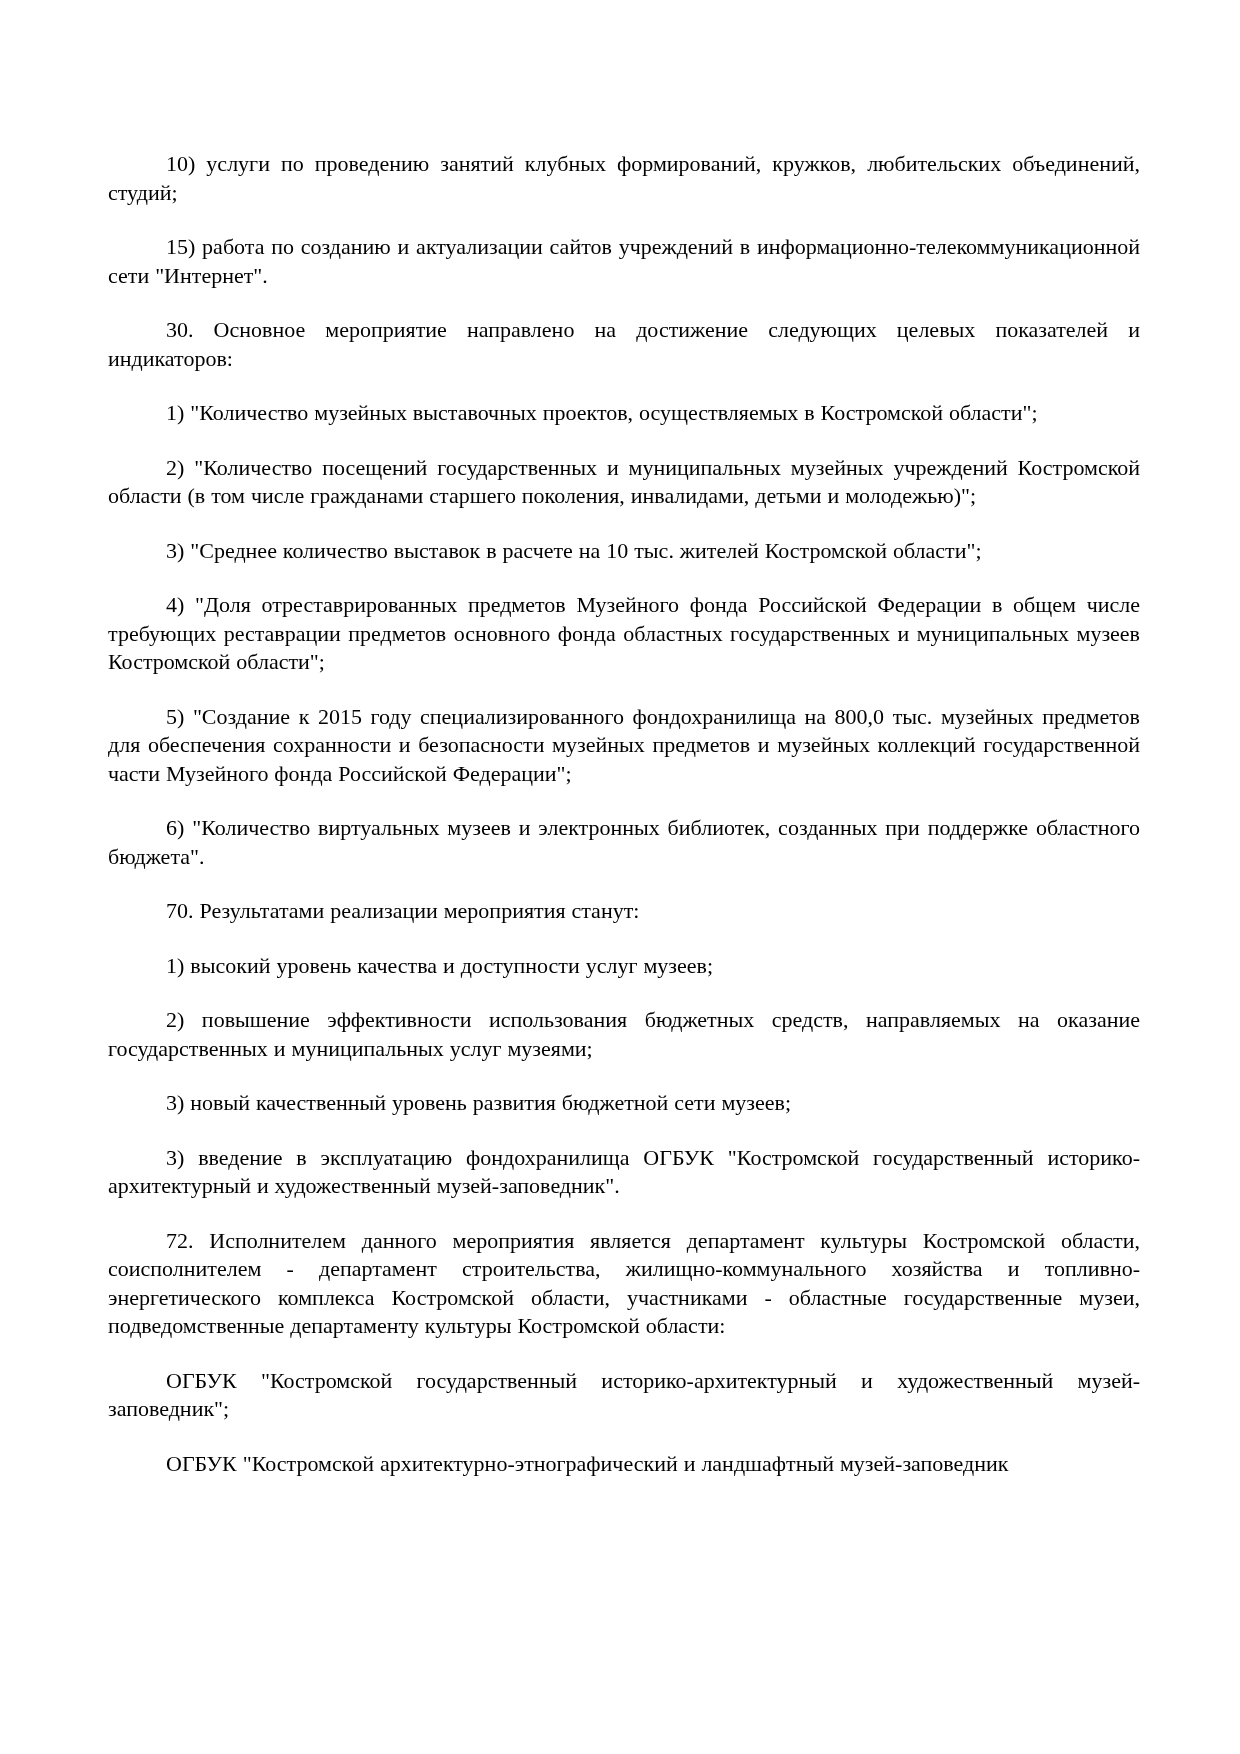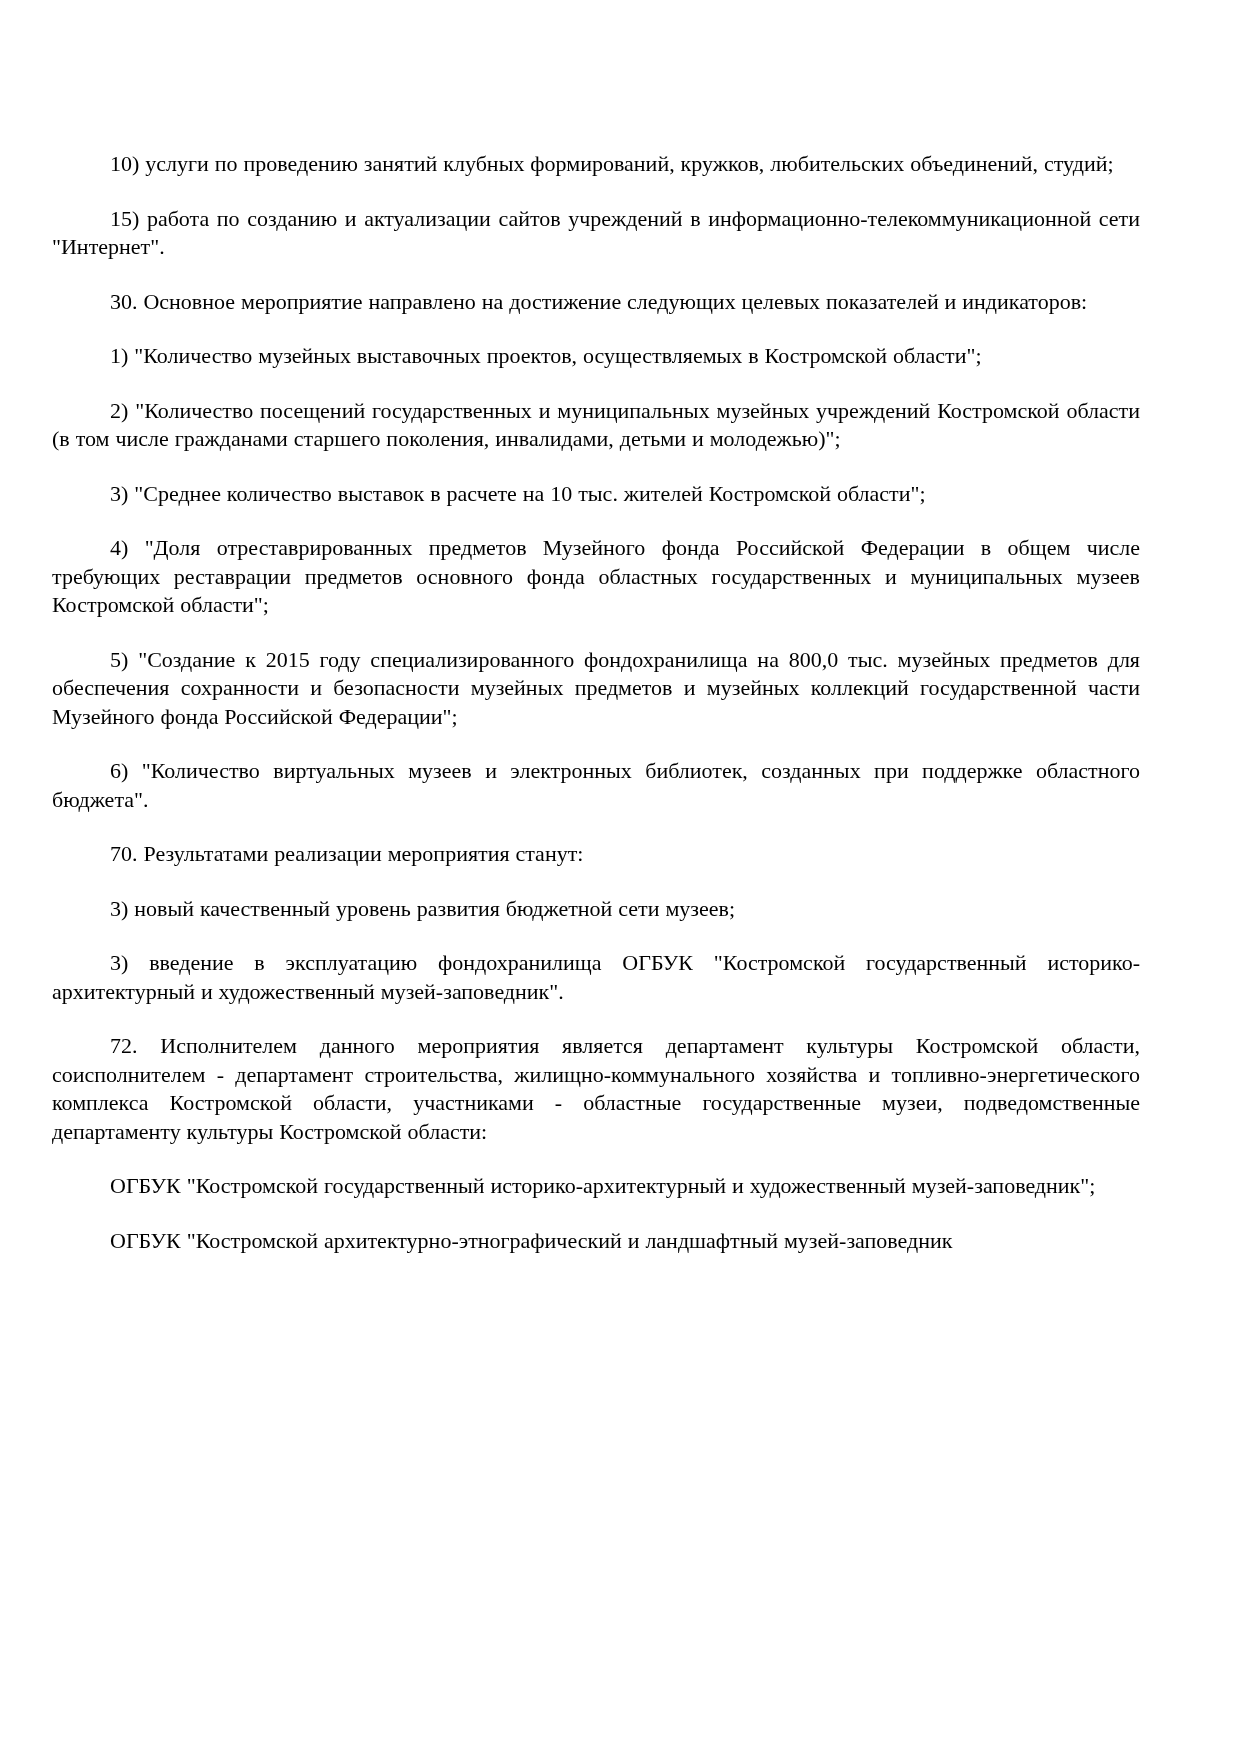--- a/index.html
+++ b/index.html
@@ -7,21 +7,21 @@
     padding: 0;
     background: #ffffff;
   }
   .page {
     position: relative;
     width: 1240px;
     height: 1754px;
     box-sizing: border-box;
     background: #ffffff;
     color: #000000;
-    padding: 124px 100px 0 52px;
+    padding: 124px 100px 0 108px;
     overflow: hidden;
     font-family: "Liberation Serif", "DejaVu Serif", serif;
     font-size: 22px;
     line-height: 28.5px;
   }
   .para {
     margin: 26px 0 0 0;
     text-align: justify;
     text-indent: 58px;
     word-spacing: 0.02em;
@@ -34,18 +34,20 @@
   <p class="para">10) услуги по проведению занятий клубных формирований, кружков, любительских объединений, студий;</p>
   <p class="para">15) работа по созданию и актуализации сайтов учреждений в информационно-телекоммуникационной сети "Интернет".</p>
   <p class="para">30. Основное мероприятие направлено на достижение следующих целевых показателей и индикаторов:</p>
   <p class="para">1) "Количество музейных выставочных проектов, осуществляемых в Костромской области";</p>
   <p class="para">2) "Количество посещений государственных и муниципальных музейных учреждений Костромской области (в том числе гражданами старшего поколения, инвалидами, детьми и молодежью)";</p>
   <p class="para">3) "Среднее количество выставок в расчете на 10 тыс. жителей Костромской области";</p>
   <p class="para">4) "Доля отреставрированных предметов Музейного фонда Российской Федерации в общем числе требующих реставрации предметов основного фонда областных государственных и муниципальных музеев Костромской области";</p>
   <p class="para">5) "Создание к 2015 году специализированного фондохранилища на 800,0 тыс. музейных предметов для обеспечения сохранности и безопасности музейных предметов и музейных коллекций государственной части Музейного фонда Российской Федерации";</p>
   <p class="para">6) "Количество виртуальных музеев и электронных библиотек, созданных при поддержке областного бюджета".</p>
   <p class="para">70. Результатами реализации мероприятия станут:</p>
+  <p class="para">1) высокий уровень качества и доступности услуг музеев;</p>
+  <p class="para">2) повышение эффективности использования бюджетных средств, направляемых на оказание государственных и муниципальных услуг музеями;</p>
   <p class="para">3) новый качественный уровень развития бюджетной сети музеев;</p>
   <p class="para">3) введение в эксплуатацию фондохранилища ОГБУК "Костромской государственный историко-архитектурный и художественный музей-заповедник".</p>
   <p class="para">72. Исполнителем данного мероприятия является департамент культуры Костромской области, соисполнителем - департамент строительства, жилищно-коммунального хозяйства и топливно-энергетического комплекса Костромской области, участниками - областные государственные музеи, подведомственные департаменту культуры Костромской области:</p>
   <p class="para">ОГБУК "Костромской государственный историко-архитектурный и художественный музей-заповедник";</p>
   <p class="para">ОГБУК "Костромской архитектурно-этнографический и ландшафтный музей-заповедник</p>
 </div>
 
 </body></html>

